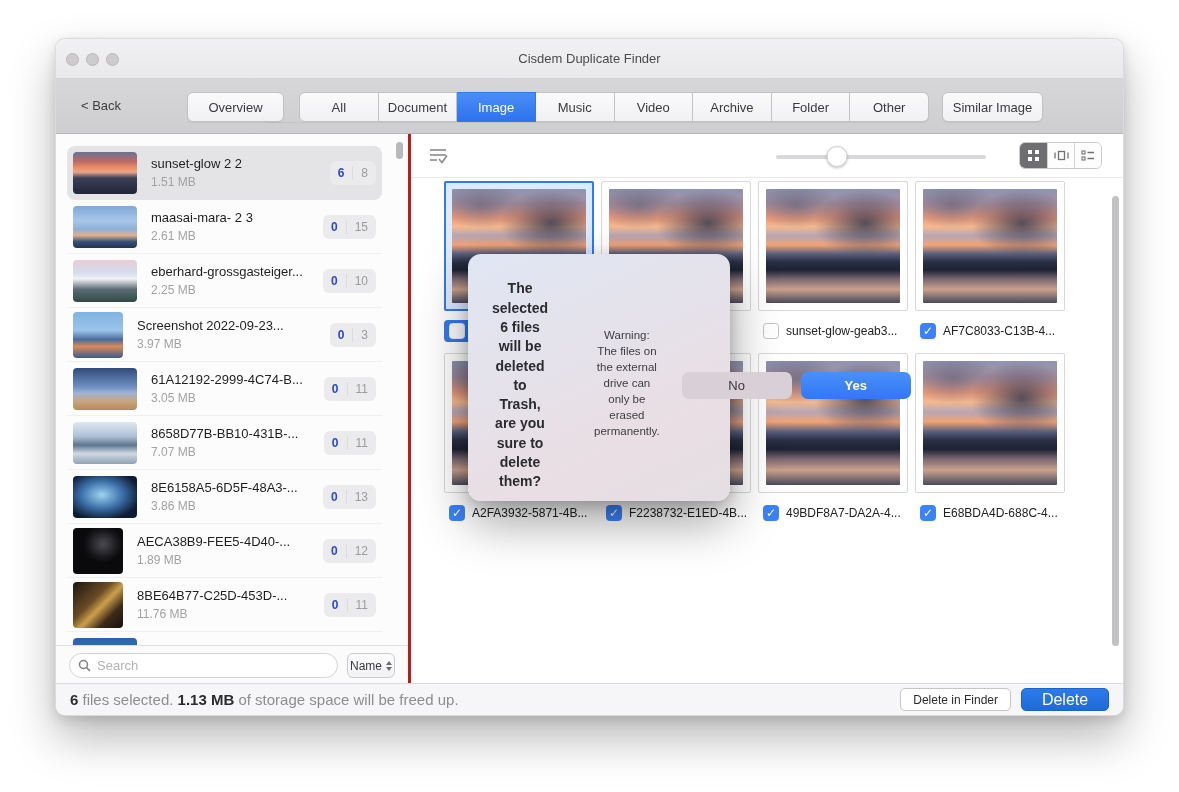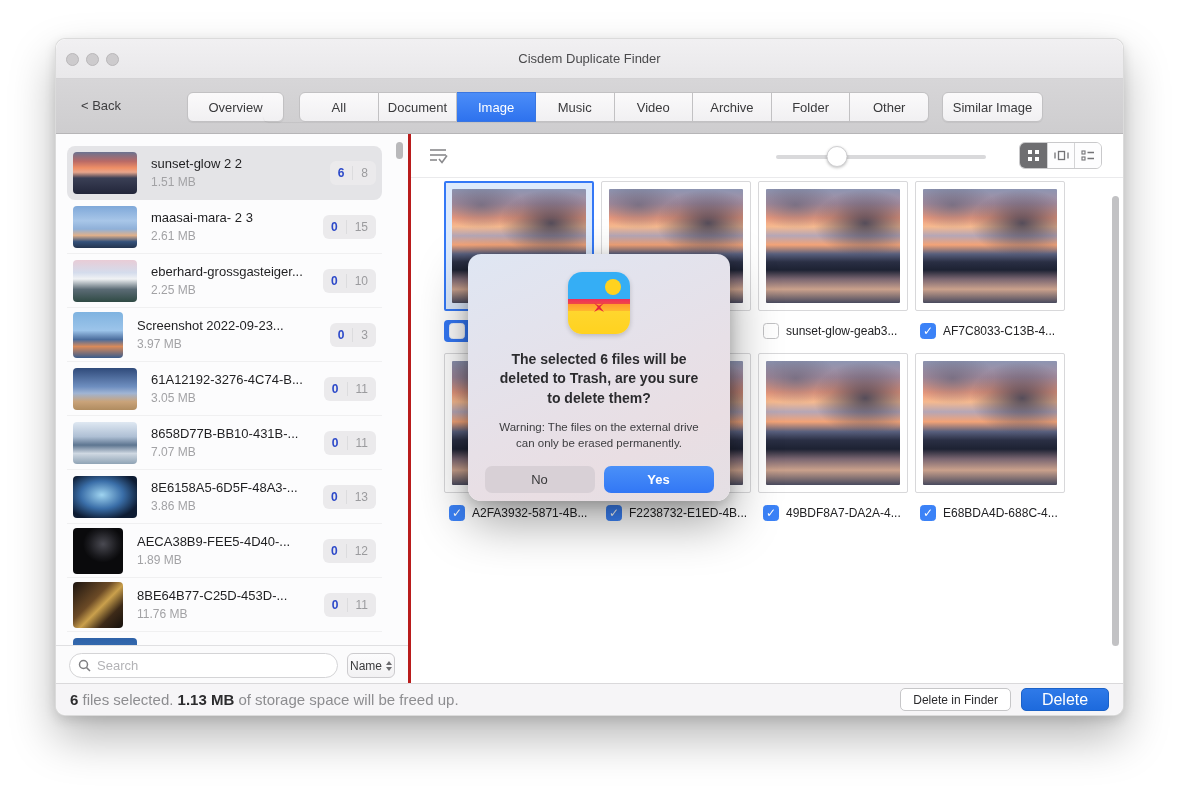--- a/index.html
+++ b/index.html
@@ -143,21 +143,21 @@
                  background:#fff; font-size:12px; color:#2b2b2d; display:flex; align-items:center; }
   .btn-primary { height:23px; width:88px; border-radius:5px; border:1px solid #1b62c8;
                  background:linear-gradient(#2f7ae8,#1d6add); color:#fff; font-size:16px;
                  display:flex; align-items:center; justify-content:center; }
 
   
   .dialog { position:absolute; left:412px; top:215px; width:262px; height:247px;
             border-radius:13px; z-index:50;
             background:linear-gradient(155deg,#dfe6f3 0%,#e7e0e7 55%,#e9dee3 75%,#e4dfe4 100%);
             box-shadow:0 20px 50px rgba(0,0,0,.38), 0 4px 14px rgba(0,0,0,.18);
-            display:flex; flex-direction:column; align-items:center; }
+            display:flex; align-items:center; }
   .appicon { margin-top:18px; width:62px; height:62px; border-radius:14px; position:relative;
              box-shadow:0 2px 5px rgba(0,0,0,.18); overflow:hidden;
              background:linear-gradient(180deg,#35aef5 0%,#35aef5 43%,#ee2d5e 43%,#f04a45 52%,
                #ff9d2e 52%,#ffb92e 63%,#ffd62e 63%,#ffd21f 100%); }
   .appicon::before { content:""; position:absolute; top:7px; right:9px; width:16px; height:16px;
                      border-radius:50%; background:#ffd21f; }
   .appicon::after { content:""; position:absolute; top:31px; left:50%; width:10px; height:9px;
                     background:#e8243f; transform:translateX(-50%);
                     clip-path:polygon(0 0,38% 45%,0 100%,50% 70%,100% 100%,62% 45%,100% 0,50% 30%); }
   .dtitle { margin-top:16px; padding:0 24px; font-size:14px; font-weight:700; color:#2b2b2e;
@@ -250,21 +250,21 @@
               </div>
             <div class="sb-badge">
               <span class="b-sel">0</span>
               <span class="b-tot">3</span>
               </div>
           </div>
 
           <div class="sb-row">
             <div class="sb-thumbimg" style="background: linear-gradient(rgb(47, 74, 122) 0%, rgb(111, 143, 192) 45%, rgb(159, 180, 212) 60%, rgb(201, 163, 122) 80%, rgb(176, 140, 96) 100%);"></div>
             <div class="sb-meta">
-                <div class="sb-name">61A12192-3276-4C74-B...</div>
+                <div class="sb-name">61A12192-2999-4C74-B...</div>
               <div class="sb-size">3.05 MB</div>
               </div>
             <div class="sb-badge">
               <span class="b-sel">0</span>
               <span class="b-tot">11</span>
               </div>
           </div>
 
           <div class="sb-row">
             <div class="sb-thumbimg" style="background: linear-gradient(rgb(223, 232, 242) 0%, rgb(174, 191, 212) 35%, rgb(93, 117, 144) 55%, rgb(207, 216, 226) 75%, rgb(143, 163, 181) 100%);"></div>

